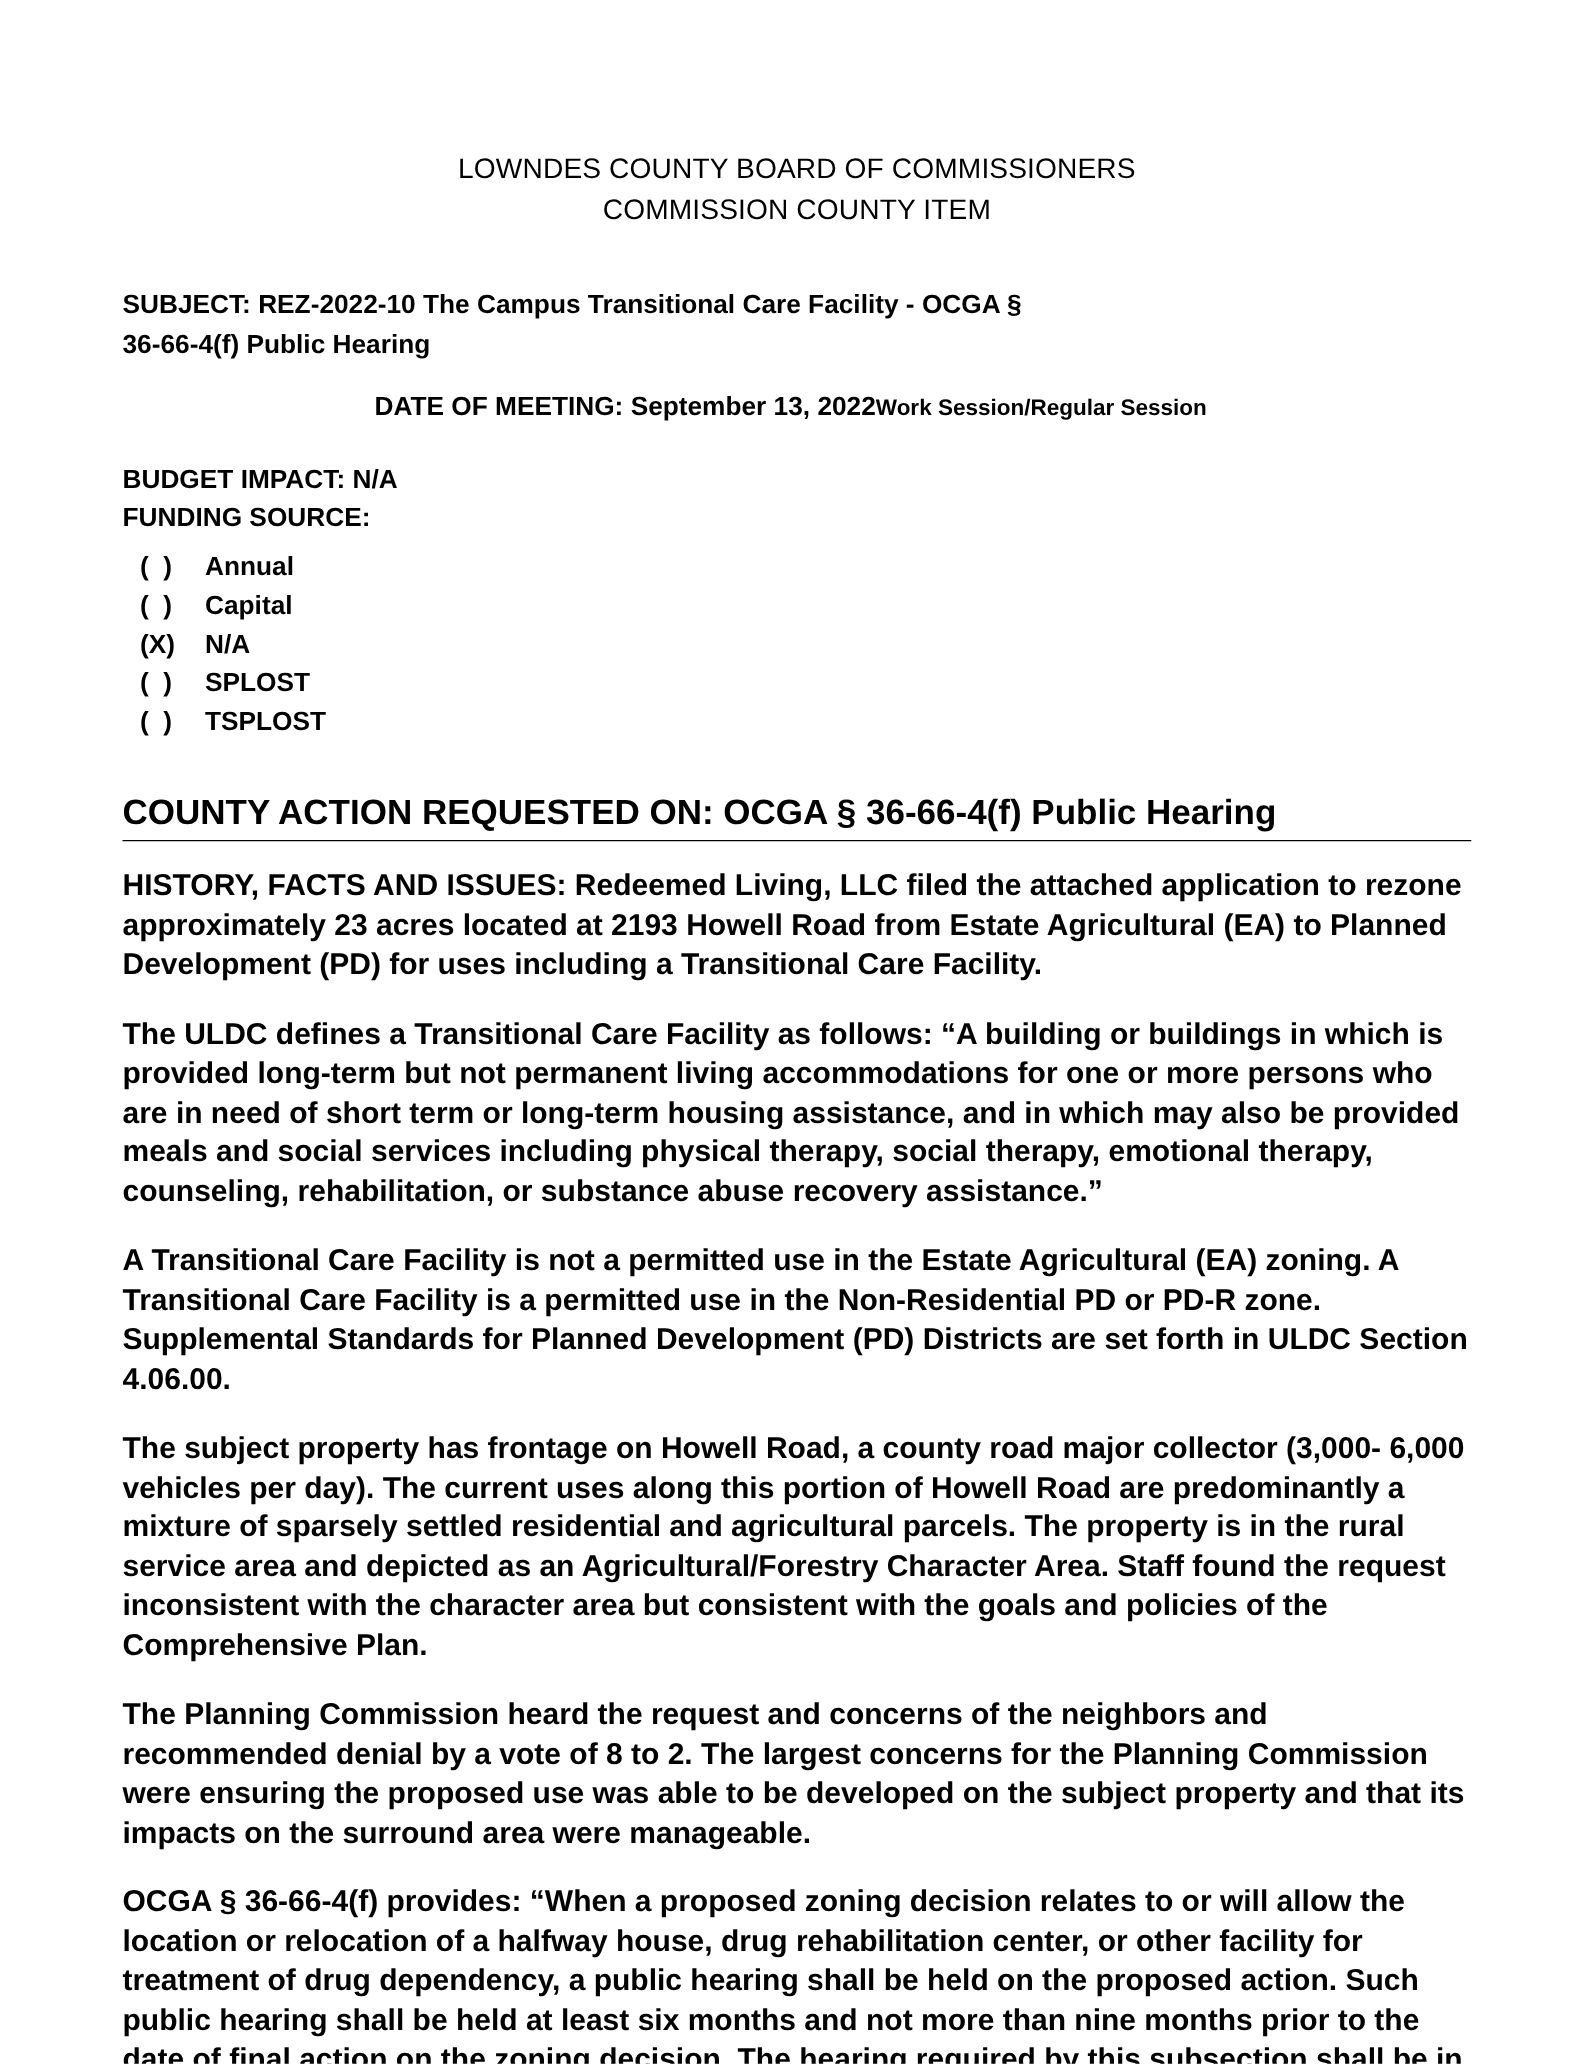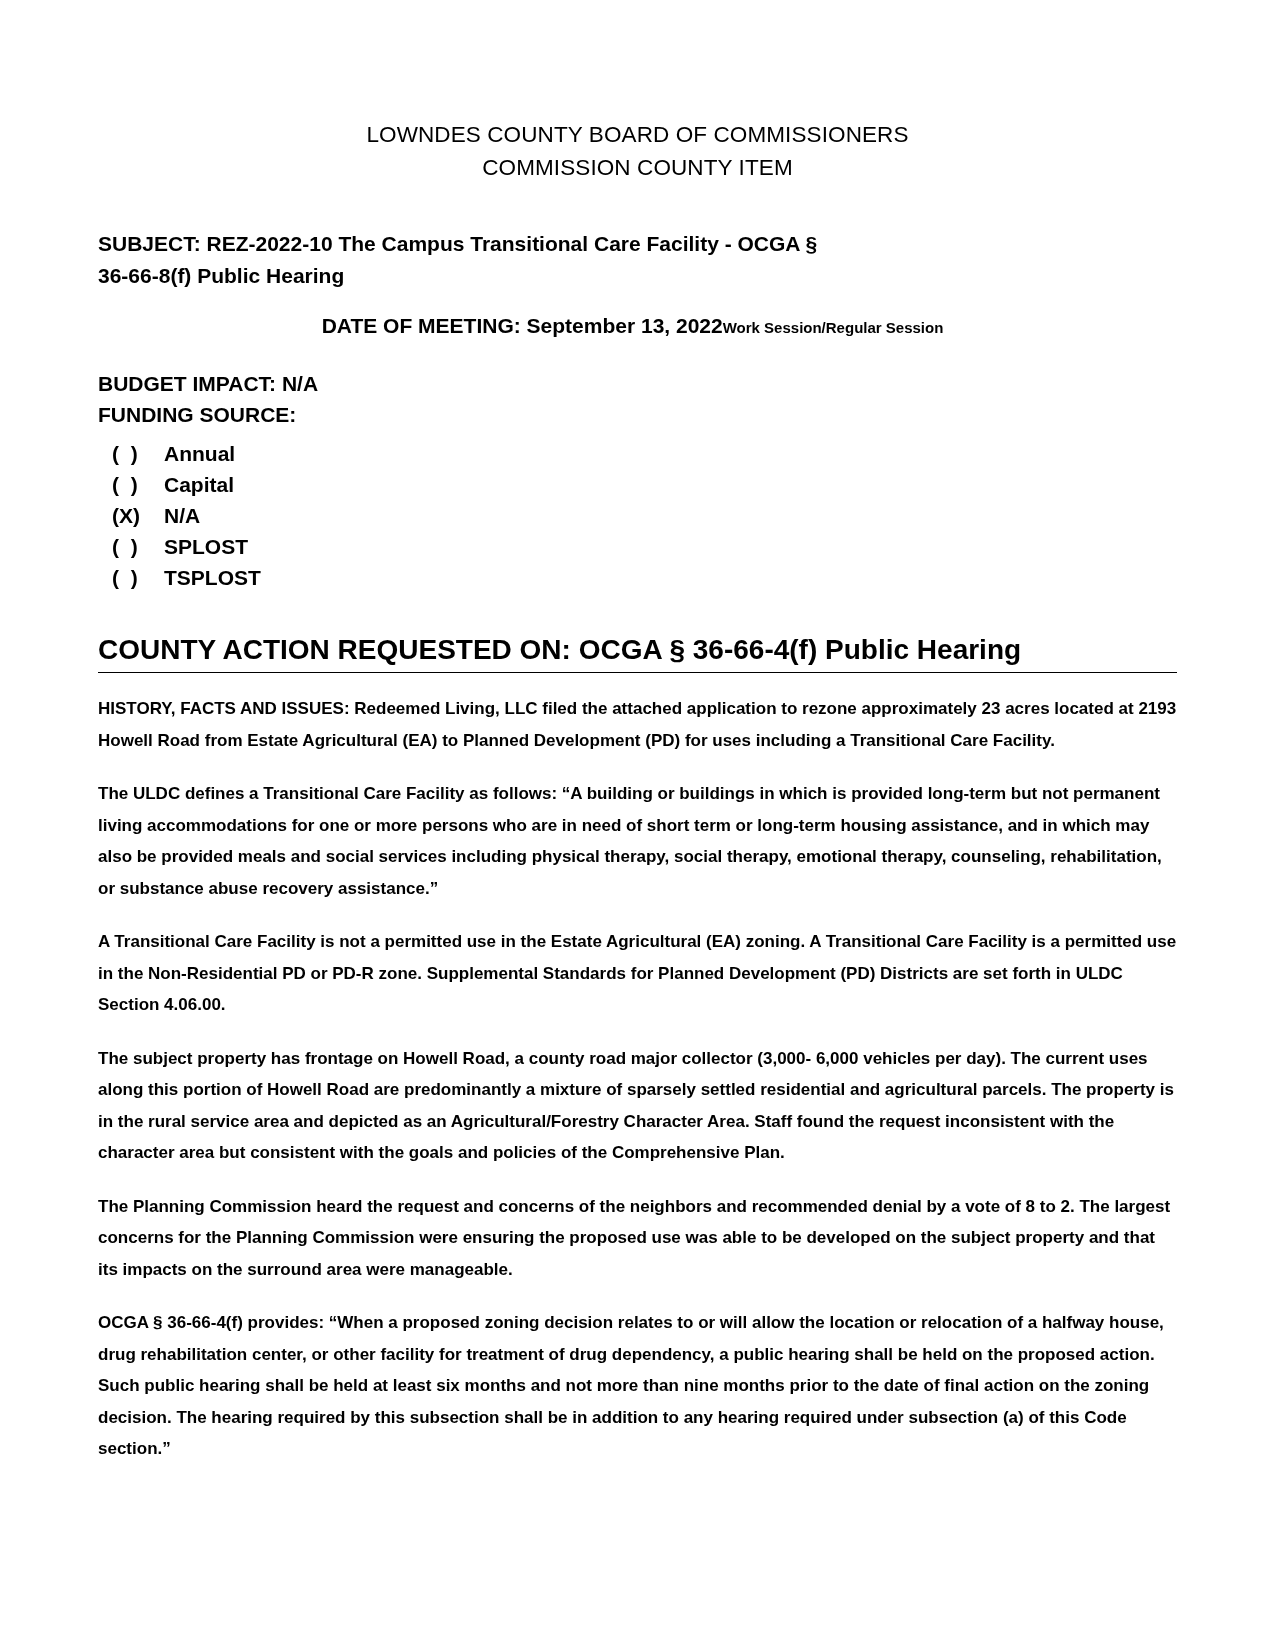--- a/index.html
+++ b/index.html
@@ -47,21 +47,21 @@
     margin-top: 22px;
     display: flex;
     align-items: baseline;
     justify-content: center;
     font-size: 21px;
   }
   .meeting-row .date {
     font-size: 21px;
   }
   .meeting-row .session {
-    font-size: 15px;
+    font-size: 18px;
     margin-right: 10px;
   }
   .budget-block {
     margin-top: 30px;
     font-size: 21px;
     line-height: 31px;
   }
   .funding-list {
     margin-top: 8px;
     list-style: none;
@@ -86,21 +86,21 @@
     margin-top: 42px;
     font-size: 28px;
     line-height: 30px;
   }
   .rule {
     border: none;
     border-top: 1.6px solid #000;
     margin: 7px 0 0 0;
   }
   .body-para {
-    font-size: 17px;
+    font-size: 24px;
     line-height: 31.5px;
     margin-top: 22px;
     text-align: left;
   }
   .body-para.first {
     margin-top: 20px;
   }
 </style>
 </head>
 <body>
@@ -109,21 +109,21 @@
 
   <div class="header">
     <div class="line">LOWNDES COUNTY BOARD OF COMMISSIONERS</div>
     <div class="line">COMMISSION COUNTY ITEM</div>
   </div>
 
   <div class="content">
 
     <div class="subject-block">
       <div>SUBJECT: REZ-2022-10 The Campus Transitional Care Facility - OCGA  §</div>
-      <div class="subject-line2">36-66-8(f) Public Hearing</div>
+      <div class="subject-line2">36-66-4(f) Public Hearing</div>
     </div>
 
     <div class="meeting-row">
       <div class="date">DATE OF MEETING: September 13, 2022</div>
       <div class="session">Work Session/Regular Session</div>
     </div>
 
     <div class="budget-block">
       <div>BUDGET IMPACT: N/A</div>
       <div>FUNDING SOURCE:</div>

